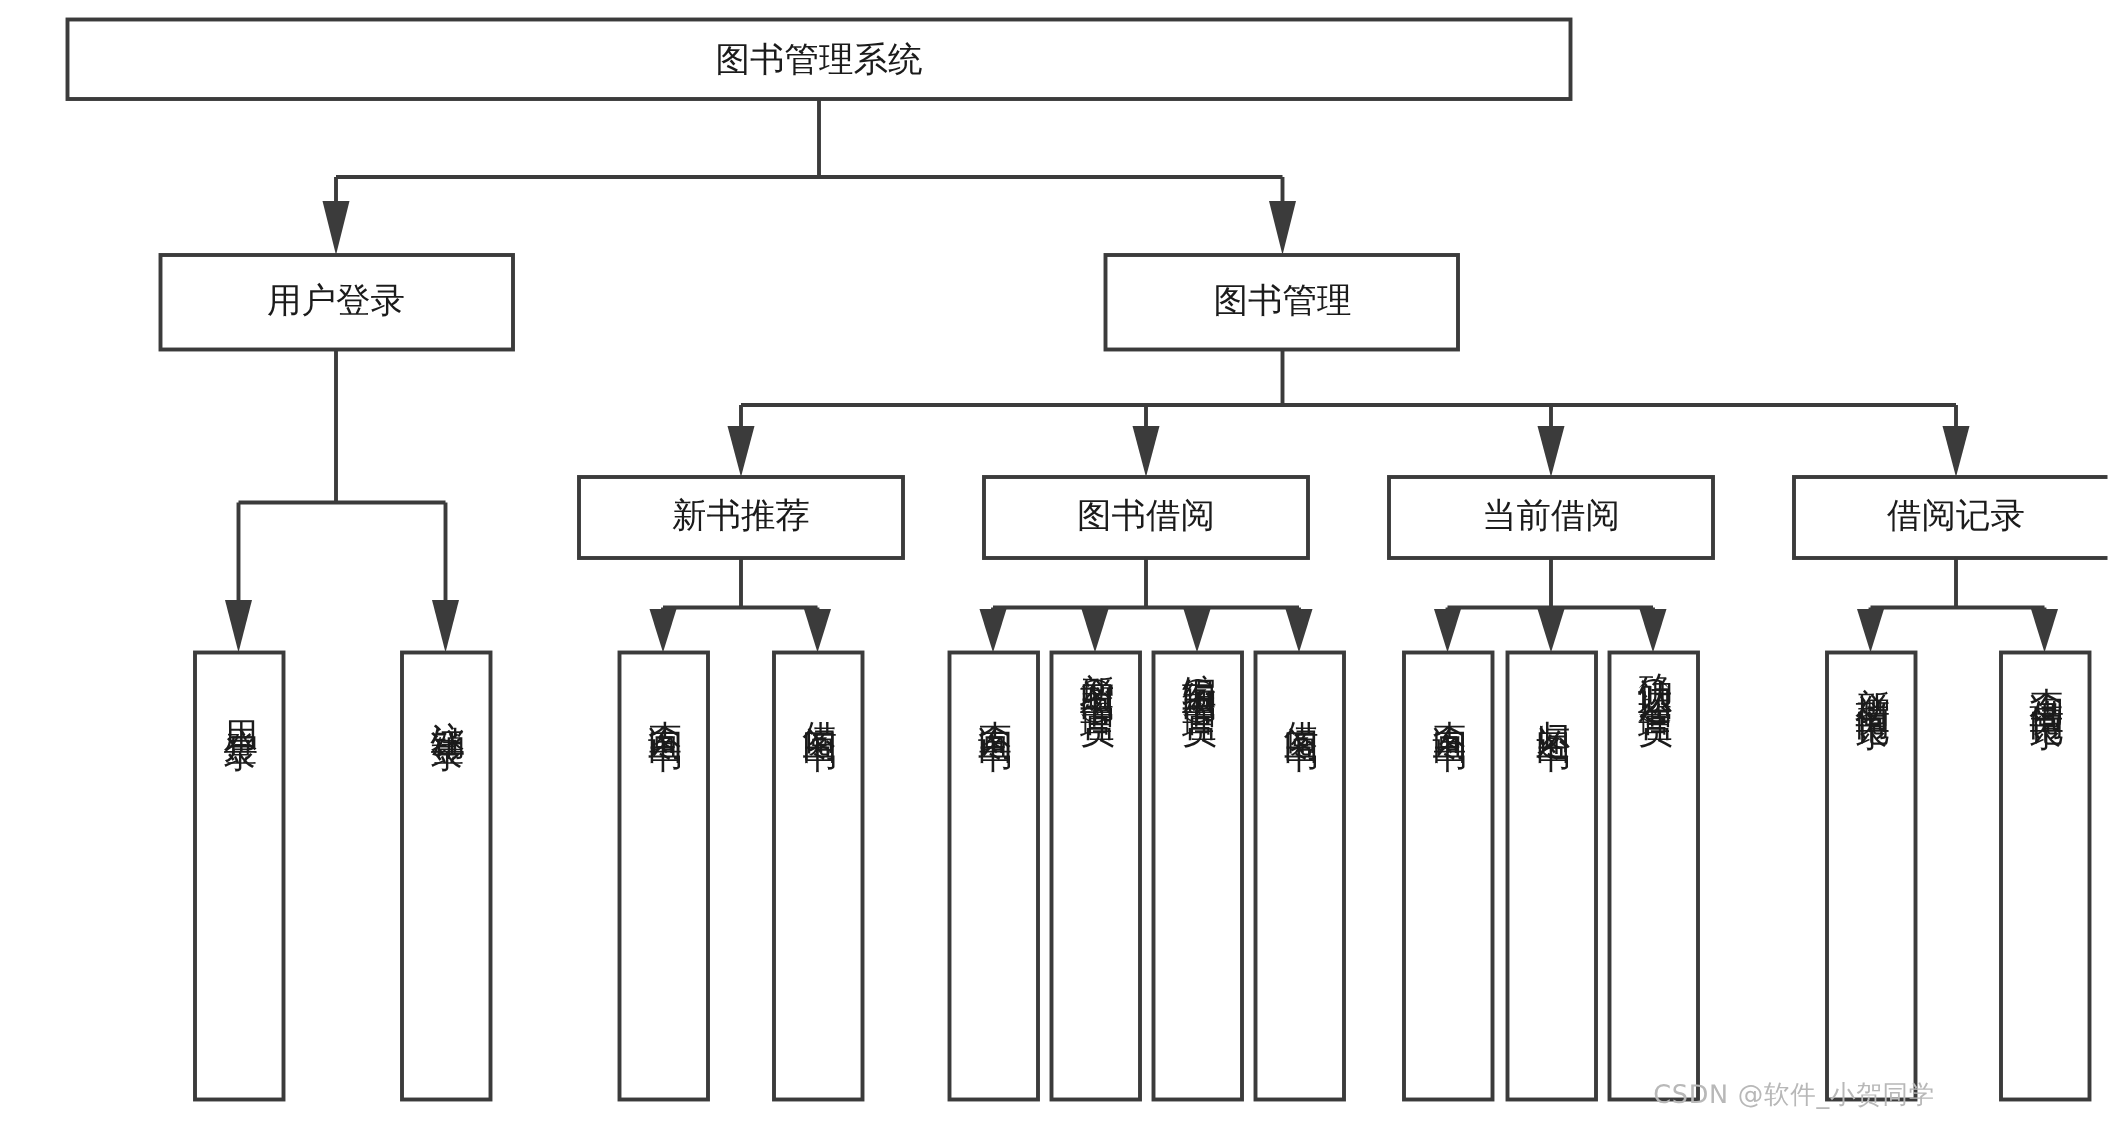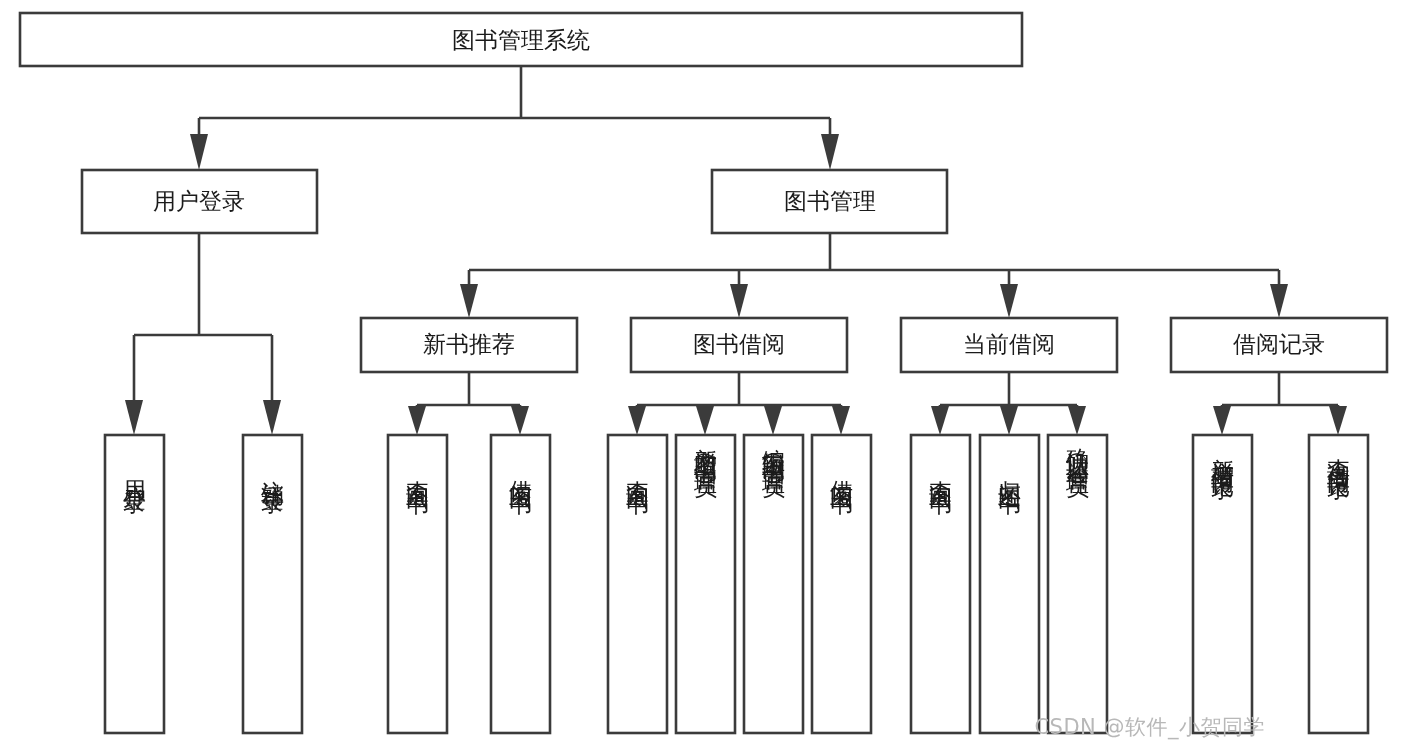--- a/index.html
+++ b/index.html
@@ -12,20 +12,21 @@
     width: 1405px;
     height: 747px;
     overflow: hidden;
     font-family: "DejaVu Sans", "Liberation Sans", sans-serif;
   }
   #diagram-root {
     position: relative;
     width: 1271px;
     height: 747px;
     background: #ffffff;
+    margin-left: 25px;
   }
   svg.diagram {
     display: block;
     width: 1405px;
     height: 747px;
   }
   .node-box {
     fill: #ffffff;
     stroke: #3b3b3b;
     stroke-width: 2.6;
@@ -54,21 +55,21 @@
     writing-mode: vertical-rl;
     text-orientation: upright;
     text-anchor: middle;
     letter-spacing: 4px;
   }
   .watermark {
     position: absolute;
     right: 6px;
     bottom: 6px;
     font-family: "DejaVu Sans", "Liberation Sans", sans-serif;
-    font-size: 21px;
+    font-size: 17px;
     color: #b8b8b8;
     letter-spacing: 0.5px;
     white-space: nowrap;
     user-select: none;
   }
 </style>
 </head>
 <body>
 
 <div id="diagram-root">

